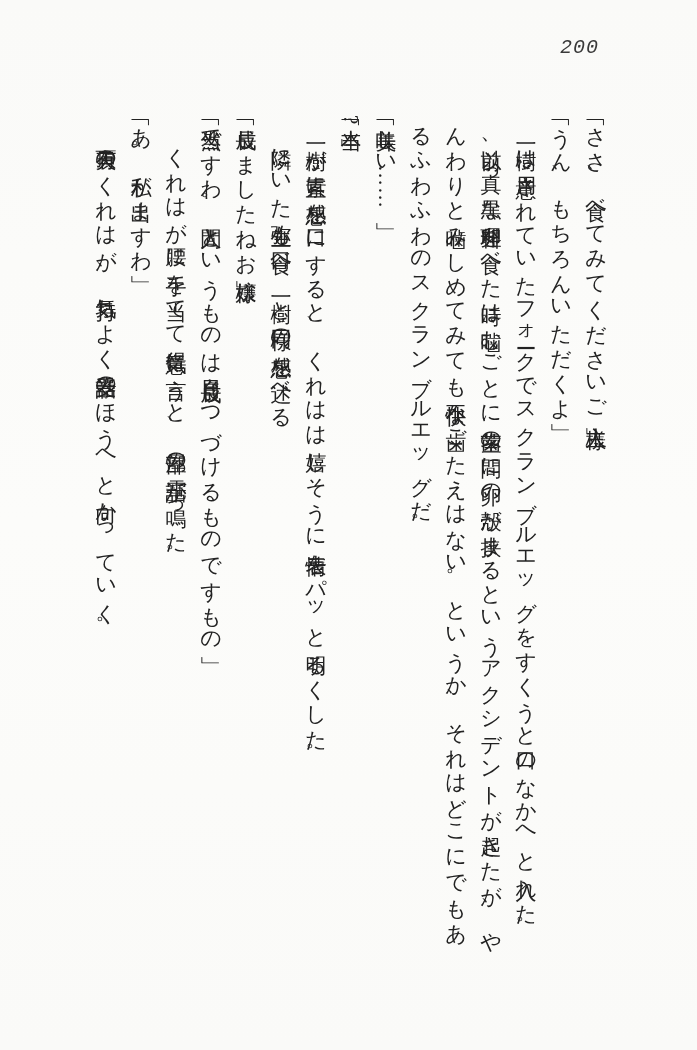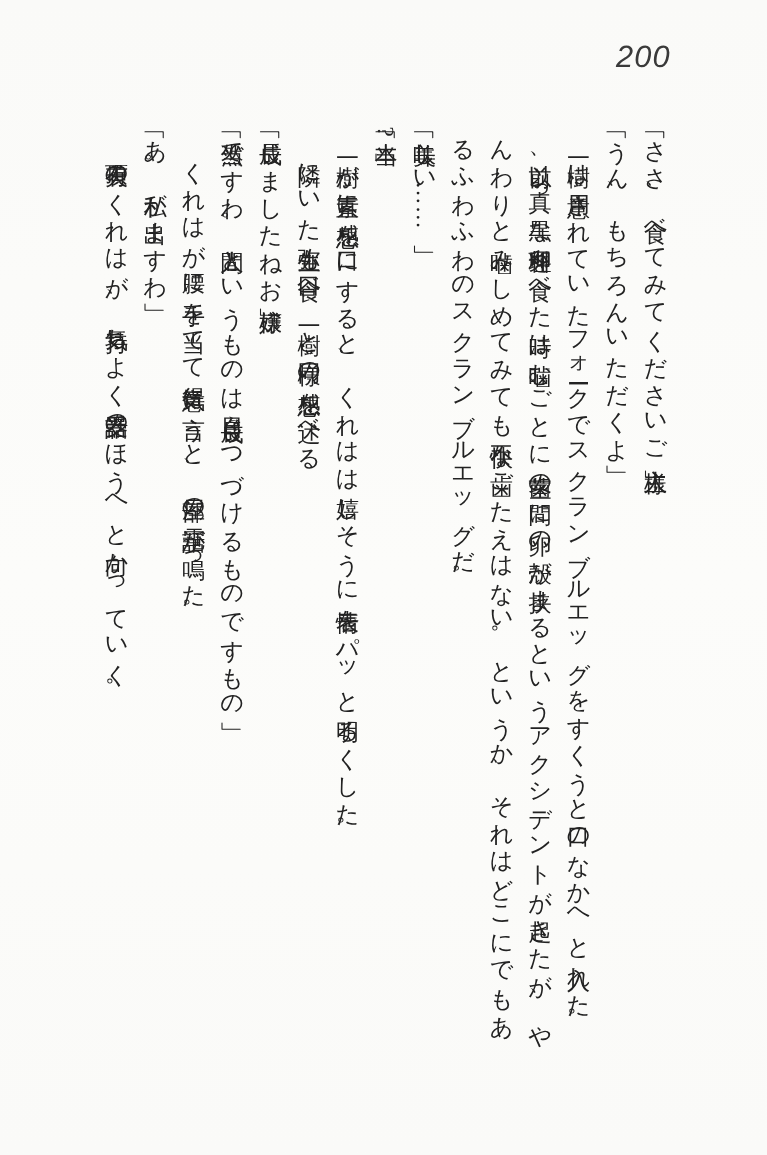--- a/index.html
+++ b/index.html
@@ -17,24 +17,24 @@
   .page {
     position: absolute;
     inset: 0;
     background: linear-gradient(180deg, #fafaf8 0%, #fcfcfa 50%, #fafaf8 100%);
   }
   .page-number {
     position: absolute;
     top: 36px;
     left: 560px;
     font-style: italic;
-    font-size: 28px;
+    font-size: 20px;
     letter-spacing: 1px;
     color: #3a3a3a;
-    font-family: Liberation Sans, sans-serif;
+    font-family: Liberation Mono, monospace;
   }
   .text-block {
     position: absolute;
     top: 112px;
     right: 84px;
     height: 834px;
     writing-mode: vertical-rl;
     text-orientation: mixed;
     font-size: 21px;
     letter-spacing: 1px;

